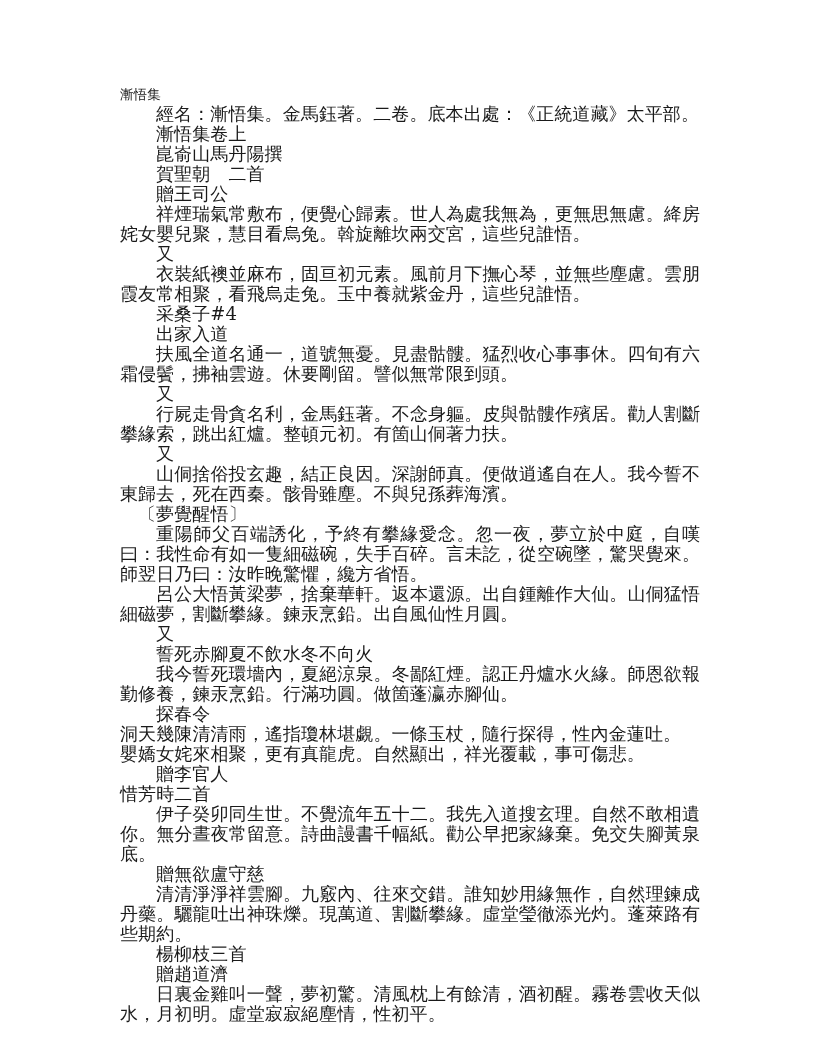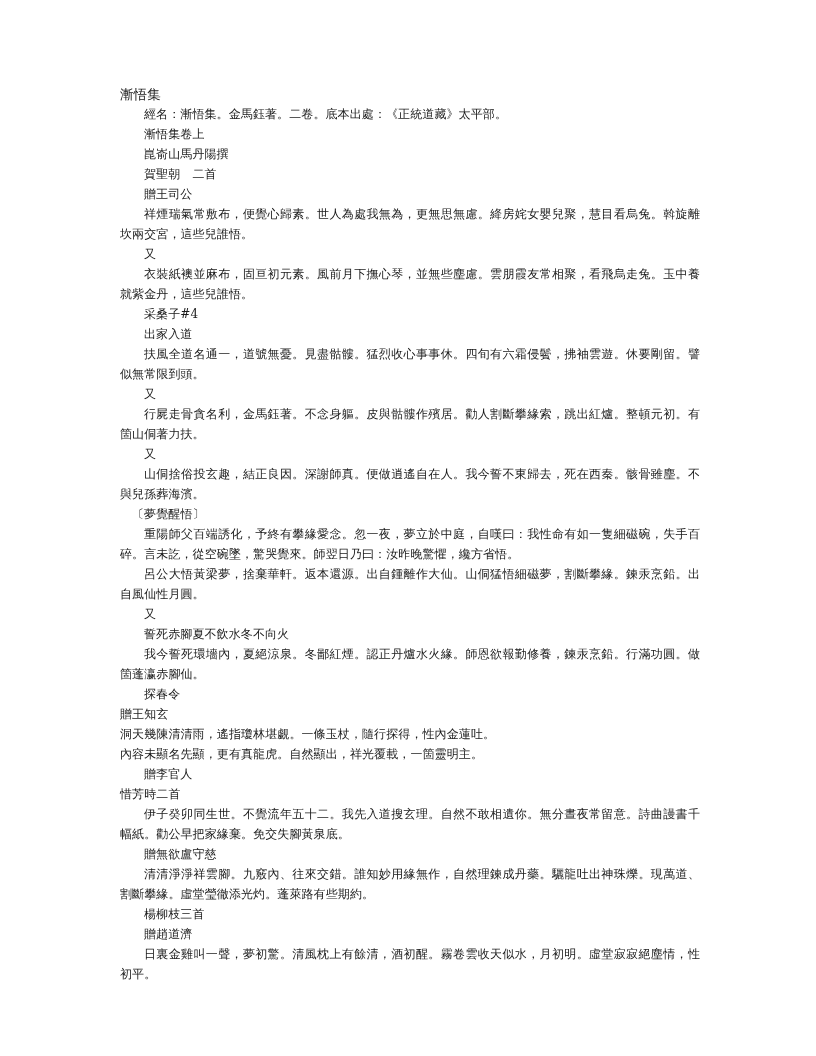--- a/index.html
+++ b/index.html
@@ -29,21 +29,21 @@
   .doc-title {
     font-size: 13.5px;
     line-height: 20px;
     text-indent: 0;
     margin: 0;
     text-align: justify;
     text-justify: inter-ideograph;
     letter-spacing: 0.1px;
   }
   .para {
-    font-size: 12px;
+    font-size: 18px;
     line-height: 20px;
     margin: 0;
     text-indent: 2em;
     text-align: justify;
     text-justify: inter-ideograph;
     letter-spacing: 0.1px;
     word-break: break-all;
   }
   .para.flush {
     text-indent: 0;
@@ -75,23 +75,22 @@
     <p class="para">行屍走骨貪名利，金馬鈺著。不念身軀。皮與骷髏作殯居。勸人割斷攀緣索，跳出紅爐。整頓元初。有箇山侗著力扶。</p>
     <p class="para">又</p>
     <p class="para">山侗捨俗投玄趣，結正良因。深謝師真。便做逍遙自在人。我今誓不東歸去，死在西秦。骸骨雖塵。不與兒孫葬海濱。</p>
     <p class="para hang">〔夢覺醒悟〕</p>
     <p class="para">重陽師父百端誘化，予終有攀緣愛念。忽一夜，夢立於中庭，自嘆曰：我性命有如一隻細磁碗，失手百碎。言未訖，從空碗墜，驚哭覺來。師翌日乃曰：汝昨晚驚懼，纔方省悟。</p>
     <p class="para">呂公大悟黃梁夢，捨棄華軒。返本還源。出自鍾離作大仙。山侗猛悟細磁夢，割斷攀緣。鍊汞烹鉛。出自風仙性月圓。</p>
     <p class="para">又</p>
     <p class="para">誓死赤腳夏不飲水冬不向火</p>
     <p class="para">我今誓死環墻內，夏絕涼泉。冬鄙紅煙。認正丹爐水火緣。師恩欲報勤修養，鍊汞烹鉛。行滿功圓。做箇蓬瀛赤腳仙。</p>
     <p class="para">探春令</p>
-    <p class="para flush">贈王知玄</p>
     <p class="para flush">洞天幾陳清清雨，遙指瓊林堪覷。一條玉杖，隨行探得，性內金蓮吐。</p>
-    <p class="para flush">內容未顯名先顯，更有真龍虎。自然顯出，祥光覆載，一箇靈明主。</p>
+    <p class="para flush">嬰嬌女姹來相聚，更有真龍虎。自然顯出，祥光覆載，事可傷悲。</p>
     <p class="para">贈李官人</p>
     <p class="para flush">惜芳時二首</p>
     <p class="para">伊子癸卯同生世。不覺流年五十二。我先入道搜玄理。自然不敢相遺你。無分晝夜常留意。詩曲謾書千幅紙。勸公早把家緣棄。免交失腳黃泉底。</p>
     <p class="para">贈無欲盧守慈</p>
     <p class="para">清清淨淨祥雲腳。九竅內、往來交錯。誰知妙用緣無作，自然理鍊成丹藥。驪龍吐出神珠爍。現萬道、割斷攀緣。虛堂瑩徹添光灼。蓬萊路有些期約。</p>
     <p class="para">楊柳枝三首</p>
     <p class="para">贈趙道濟</p>
     <p class="para">日裏金雞叫一聲，夢初驚。清風枕上有餘清，酒初醒。霧卷雲收天似水，月初明。虛堂寂寂絕塵情，性初平。</p>
 
   </div>

